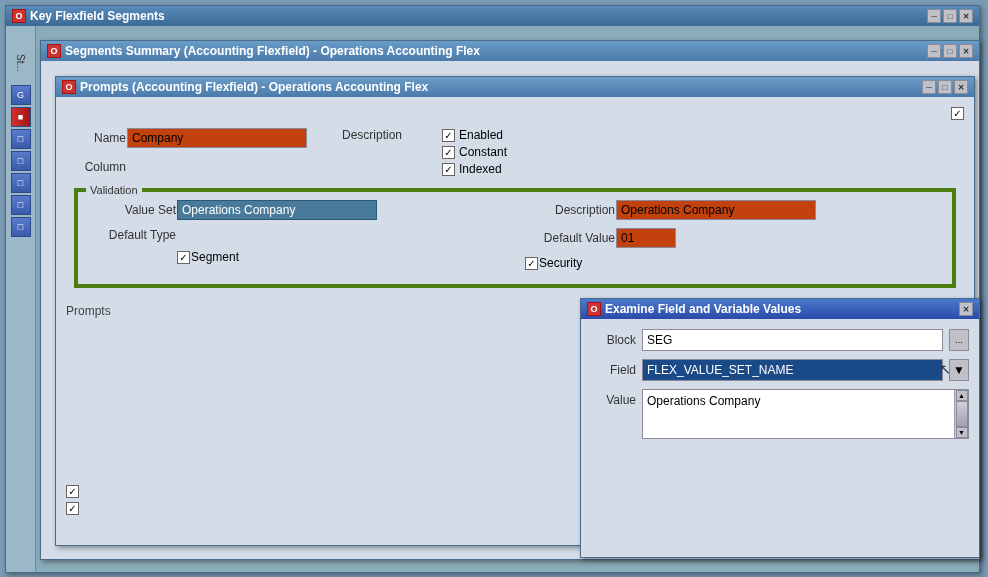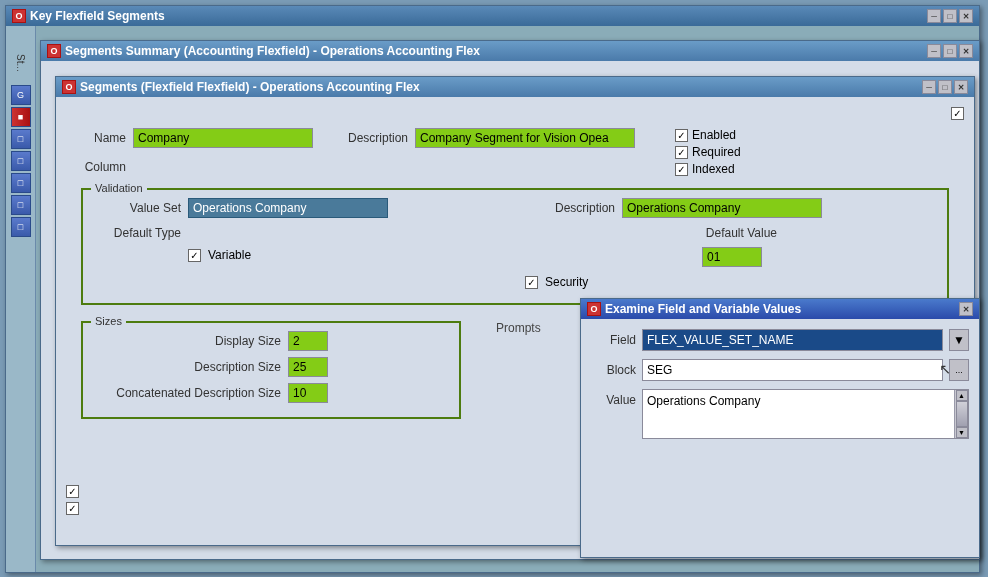--- a/index.html
+++ b/index.html
@@ -74,29 +74,29 @@
       background: #d4dce8;
       height: calc(100% - 20px);
       position: relative;
     }
 
     
     .form-row {
       display: flex;
       align-items: center;
       margin-bottom: 6px;
-      gap: 7px;
+      gap: 1px;
     }
     .form-label {
       color: #333;
       min-width: 60px;
       text-align: right;
     }
     .form-input {
-      background: #84cc16;
+      background: #c2410c;
       border: 1px solid #8a8a9a;
       padding: 2px 4px;
       height: 20px;
       font-size: 12px;
     }
     .form-input-wide { width: 180px; }
     .form-input-sm { width: 40px; }
 
     
     .checkboxes-col {
@@ -113,23 +113,23 @@
     .chk {
       width: 13px; height: 13px;
       border: 1px solid #666;
       background: white;
       display: flex; align-items: center; justify-content: center;
       font-size: 10px;
     }
 
     
     .group-box {
-      border: 2px solid #4d7c0f;
+      border: 4px solid #4d7c0f;
       padding: 8px;
-      margin: 8px 15px;
+      margin: 8px 8px;
       position: relative;
     }
     .group-title {
       position: absolute;
       top: -8px;
       left: 8px;
       background: #d4dce8;
       padding: 0 4px;
       font-size: 11px;
       color: #333;
@@ -289,21 +289,21 @@
       <div class="win-btn">□</div>
       <div class="win-btn">✕</div>
     </div>
   </div>
 </div>
 
 <div class="window win-segments">
   <div class="title-bar">
     <div class="title-bar-left">
       <div class="title-bar-icon">O</div>
-      <span>Segments (Flexfield Flexfield) - Operations Accounting Flex</span>
+      <span>Prompts (Accounting Flexfield) - Operations Accounting Flex</span>
     </div>
     <div class="title-bar-buttons">
       <div class="win-btn">─</div>
       <div class="win-btn">□</div>
       <div class="win-btn">✕</div>
     </div>
   </div>
   <div class="win-content">
 
     <div style="display: flex; justify-content: flex-end; margin-bottom: 8px;">
@@ -317,32 +317,31 @@
           <input class="form-input form-input-wide" type="text" value="Company" style="">
         </div>
         <div class="form-row">
           <span class="form-label">Column</span>
         </div>
       </div>
 
       <div style="display: flex; flex-direction: column; gap: 6px;">
         <div class="form-row">
           <span class="form-label" style="min-width: 75px;">Description</span>
-          <input class="form-input" style="width: 220px;" type="text" value="Company Segment for Vision Opea">
         </div>
       </div>
 
       <div class="checkboxes-col">
         <div class="checkbox-row">
           <div class="chk">✓</div>
           <span>Enabled</span>
         </div>
         <div class="checkbox-row">
           <div class="chk">✓</div>
-          <span>Required</span>
+          <span>Constant</span>
         </div>
         <div class="checkbox-row">
           <div class="chk">✓</div>
           <span>Indexed</span>
         </div>
       </div>
     </div>
 
     <div class="group-box">
       <span class="group-title">Validation</span>
@@ -351,56 +350,41 @@
           <div class="form-row" style="margin-bottom: 8px;">
             <span class="form-label" style="min-width: 90px;">Value Set</span>
             <input class="form-input input-highlighted" style="width: 200px;" type="text" value="Operations Company">
           </div>
           <div class="form-row" style="margin-bottom: 8px;">
             <span class="form-label" style="min-width: 90px;">Default Type</span>
           </div>
           <div class="form-row">
             <span style="min-width: 90px;"></span>
             <div class="chk">✓</div>
-            <span>Variable</span>
+            <span>Segment</span>
           </div>
         </div>
         <div style="flex: 1;">
           <div class="form-row" style="margin-bottom: 8px;">
             <span class="form-label" style="min-width: 90px;">Description</span>
             <input class="form-input" style="width: 200px;" type="text" value="Operations Company">
           </div>
-          <div class="form-row" style="margin-bottom: 8px; flex-direction: column;">
+          <div class="form-row" style="margin-bottom: 8px;">
             <span class="form-label" style="min-width: 90px;">Default Value</span>
             <input class="form-input" style="width: 60px;" type="text" value="01">
           </div>
           <div class="form-row">
             <div class="chk">✓</div>
             <span>Security</span>
           </div>
         </div>
       </div>
     </div>
 
     <div style="display: flex; gap: 20px; margin-top: 4px;">
-      <div class="group-box" style="flex: 0 0 auto; width: 380px;">
-        <span class="group-title">Sizes</span>
-        <div class="form-row">
-          <span class="form-label" style="min-width: 190px; text-align: right;">Display Size</span>
-          <input class="form-input form-input-sm" type="text" value="2" style="">
-        </div>
-        <div class="form-row">
-          <span class="form-label" style="min-width: 190px; text-align: right;">Description Size</span>
-          <input class="form-input form-input-sm" type="text" value="25" style="">
-        </div>
-        <div class="form-row">
-          <span class="form-label" style="min-width: 190px; text-align: right;">Concatenated Description Size</span>
-          <input class="form-input form-input-sm" type="text" value="10" style="">
-        </div>
-      </div>
 
       <div style="flex: 1; display: flex; flex-direction: column; gap: 4px; margin-top: 8px;">
         <span style="color: #444;">Prompts</span>
       </div>
     </div>
 
     <div style="position: absolute; bottom: 10px; right: 10px;">
       <span style="color: #333;">Va...</span>
     </div>
 
@@ -421,31 +405,31 @@
       <div class="title-bar-icon" style="background: #cc3333;">O</div>
       <span>Examine Field and Variable Values</span>
     </div>
     <div class="title-bar-buttons">
       <div class="win-btn">✕</div>
     </div>
   </div>
   <div class="examine-content">
 
     <div class="examine-row">
+      <span class="examine-label">Block</span>
+      <input class="examine-input" type="text" value="SEG" style="">
+      <div class="examine-browse-btn">...</div>
+    </div>
+
+    <div class="examine-row">
       <span class="examine-label">Field</span>
       <input class="examine-input examine-input-highlight" type="text" value="FLEX_VALUE_SET_NAME" style="">
       <div class="examine-browse-btn" style="position: relative;">
         <span>▼</span>
       </div>
-    </div>
-
-    <div class="examine-row">
-      <span class="examine-label">Block</span>
-      <input class="examine-input" type="text" value="SEG" style="">
-      <div class="examine-browse-btn">...</div>
     </div>
 
     <div class="examine-row" style="align-items: flex-start; justify-content: flex-end;">
       <span class="examine-label" style="margin-top: 4px;">Value</span>
       <div style="flex: 1; position: relative; height: 55px;">
         <div class="examine-value-area">
           <span>Operations Company</span>
           <div class="scrollbar-track">
             <div class="scroll-arrow">▲</div>
             <div class="scroll-thumb"></div>

